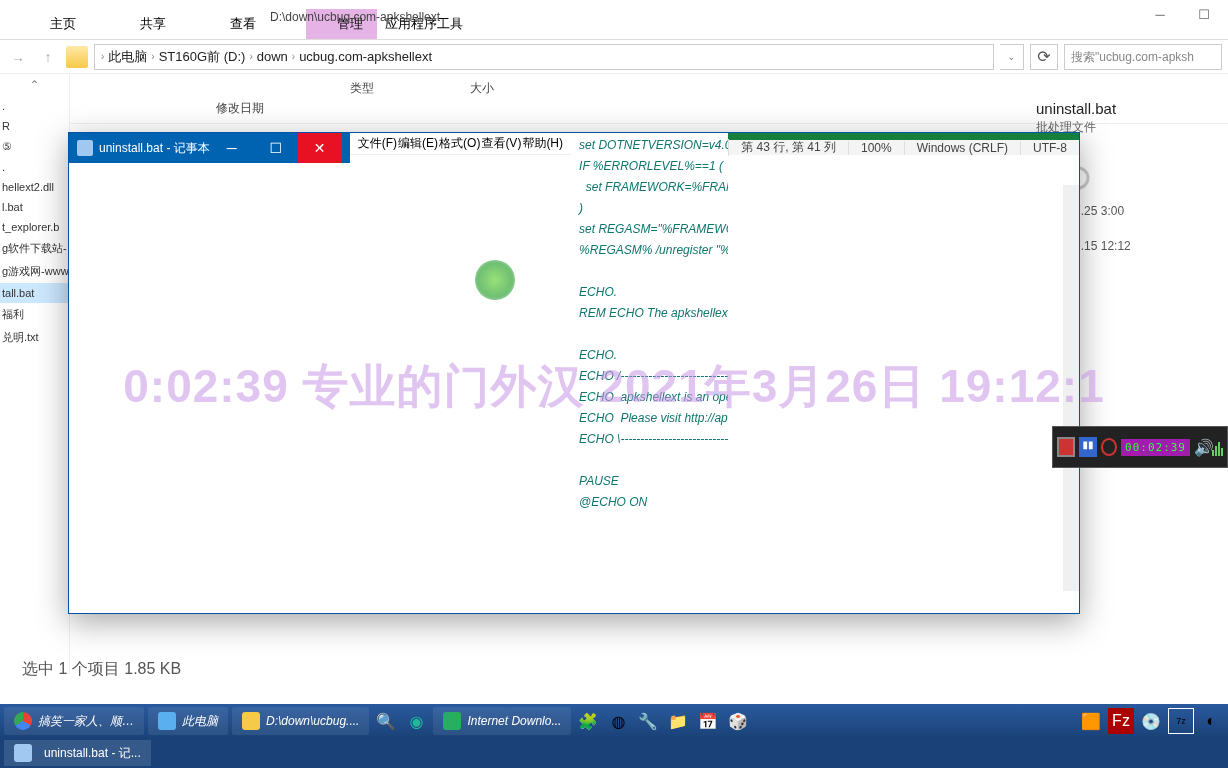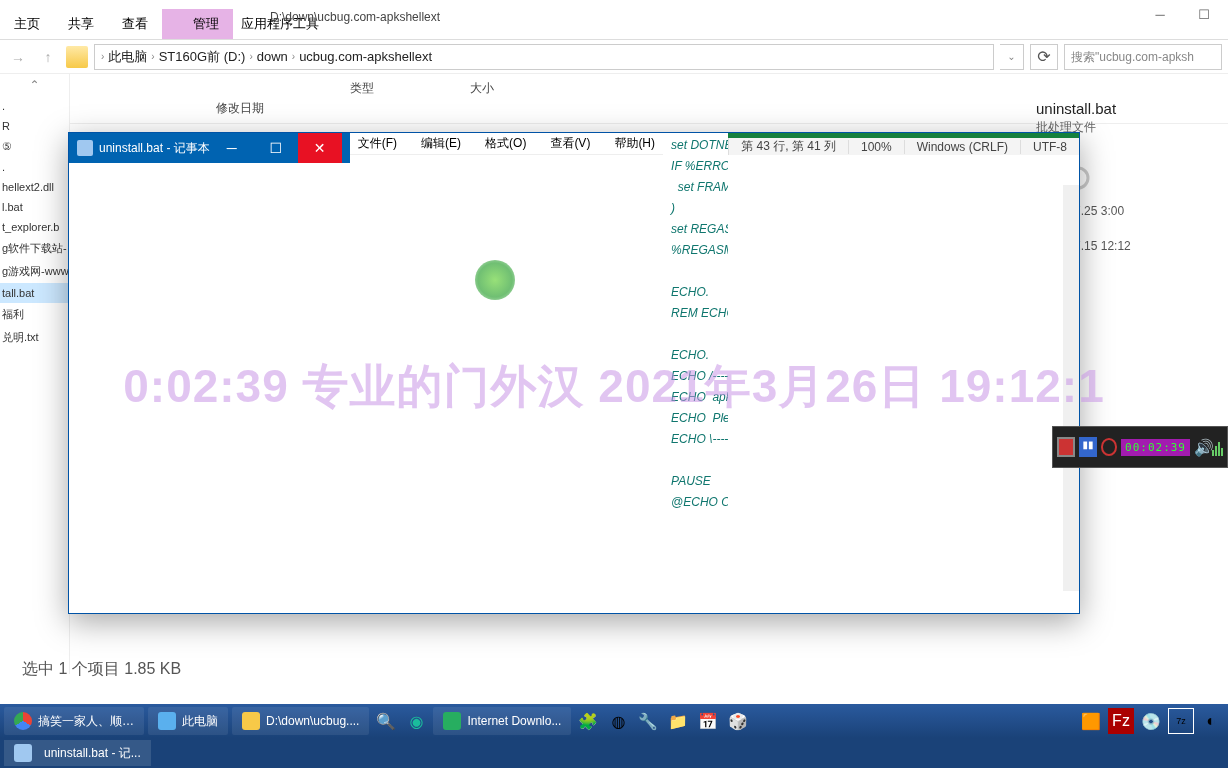--- a/index.html
+++ b/index.html
@@ -1,20 +1,20 @@
 <!DOCTYPE html>
 <html><head>
 <meta charset="utf-8">
 <style>
 * { margin: 0; padding: 0; box-sizing: border-box; font-family: "Microsoft YaHei", "Segoe UI", sans-serif; }
 body { width: 1228px; height: 768px; background: #fff; overflow: hidden; position: relative; }
 
 
 .ribbon-tabs { height: 40px; display: flex; align-items: flex-end; background: #fff; border-bottom: 1px solid #ddd; }
-.ribbon-tab { padding: 6px 14px 6px 14px; font-size: 13px; cursor: pointer; }
+.ribbon-tab { padding: 6px 14px 6px 14px; font-size: 13px; cursor: pointer; margin-left: 36px; }
 .ribbon-tab.highlight { background: #e6b3e6; padding-left: 31px; }
 .explorer-title { font-size: 12px; color: #444; padding: 2px 10px; position: absolute; top: 8px; left: 260px; }
 .win-controls { position: absolute; right: 2px; top: 0; display: flex; }
 .win-btn { width: 44px; height: 28px; display: flex; align-items: center; justify-content: center; font-size: 13px; color: #666; }
 
 
 .addr-row { height: 34px; display: flex; align-items: center; padding: 0 6px; gap: 6px; border-bottom: 1px solid #eee; }
 .nav-arrow { width: 24px; text-align: center; color: #aaa; font-size: 14px; }
 .folder-icon { width: 22px; height: 22px; background: linear-gradient(#ffe9a6,#f7c948); border-radius: 2px; display: inline-block; }
 .breadcrumb { flex: 1; display: flex; align-items: center; height: 26px; border: 1px solid #ccc; padding: 0 6px; font-size: 13px; gap: 4px; }
@@ -45,39 +45,39 @@
 .detail-row { display: flex; gap: 6px; margin: 2px 0; color: #555; }
 .detail-row .lbl { color: #888; }
 
 
 .notepad { position: absolute; left: 68px; top: 132px; width: 1012px; height: 482px; background: #fff; border: 1px solid #0053a6; box-shadow: 0 8px 30px rgba(0,0,0,0.35); display: flex; flex-direction: row; }
 .np-title { height: 30px; background: #0063b1; color: #fff; display: flex; align-items: center; padding: 0 8px; font-size: 12px; }
 .np-title-icon { width: 16px; height: 16px; background: #a0c8f0; margin-right: 6px; border-radius: 2px; }
 .np-title-ctrls { margin-left: auto; display: flex; }
 .np-ctrl { width: 44px; height: 30px; display: flex; align-items: center; justify-content: center; color: #fff; font-size: 14px; }
 .np-ctrl.close { background: #e81123; }
-.np-menu { height: 22px; display: flex; align-items: center; gap: 24px; padding: 0 8px; font-size: 12px; background: #fff; border-bottom: 1px solid #eee; }
+.np-menu { height: 22px; display: flex; align-items: center; gap: 1px; padding: 0 8px; font-size: 12px; background: #fff; border-bottom: 1px solid #eee; }
 .np-content { flex: 1; padding: 2px 8px; font-family: "Segoe UI", sans-serif; font-size: 12px; line-height: 21px; color: #0f766e; overflow: hidden; white-space: pre; position: relative; font-style: italic; }
-.np-status { height: 22px; border-top: 5px solid #15803d; display: flex; align-items: center; font-size: 12px; color: #444; background: #f4f4f4; }
+.np-status { height: 22px; border-top: 7px solid #15803d; display: flex; align-items: center; font-size: 12px; color: #444; background: #f4f4f4; }
 .np-status .cell { padding: 0 12px; border-left: 1px solid #ddd; }
 .np-status .spacer { flex: 1; }
 .np-scrollbar { position: absolute; right: 0; top: 52px; width: 16px; bottom: 22px; background: #f0f0f0; }
 
 
 .cursor-marker { position: absolute; width: 40px; height: 40px; border-radius: 50%; background: radial-gradient(circle, #7ed957 0%, #4caf50 60%, rgba(76,175,80,0.3) 100%); opacity: 0.8; pointer-events: none; z-index: 50; }
 
 
 .watermark { position: absolute; top: 356px; left: 0; width: 100%; font-size: 46px; font-weight: bold; color: rgba(200,150,230,0.55); white-space: nowrap; pointer-events: none; z-index: 60; letter-spacing: 1px; text-align: center; }
 
 
 .explorer-status { position: absolute; bottom: 88px; left: 22px; font-size: 16px; color: #555; }
 
 
 .taskbar { position: absolute; bottom: 30px; left: 0; right: 0; height: 34px; background: linear-gradient(#2a5a9e,#1a4278); display: flex; align-items: center; padding: 0 4px; gap: 4px; }
-.tb-item { height: 28px; display: flex; align-items: center; gap: 6px; padding: 0 10px; color: #fff; font-size: 12px; background: rgba(255,255,255,0.08); border-radius: 2px; }
+.tb-item { height: 28px; display: flex; align-items: center; gap: 6px; padding: 0 10px; color: #fff; font-size: 12px; background: rgba(255,255,255,0.08); border-radius: 2px; font-style: italic; }
 .tb-icon { width: 18px; height: 18px; border-radius: 3px; }
 .tb-spacer { flex: 1; }
 .tb-small { width: 26px; height: 26px; display: flex; align-items: center; justify-content: center; }
 
 
 .taskbar2 { position: absolute; bottom: 0; left: 0; right: 0; height: 30px; background: #1a4278; display: flex; align-items: center; padding: 0 4px; }
 .tb2-item { height: 26px; display: flex; align-items: center; gap: 12px; padding: 0 10px; color: #fff; font-size: 12px; background: rgba(255,255,255,0.12); }
 
 
 .recorder { position: absolute; right: 0; top: 426px; width: 176px; height: 42px; background: #222; display: flex; align-items: center; gap: 4px; padding: 0 4px; z-index: 70; border: 1px solid #555; }

